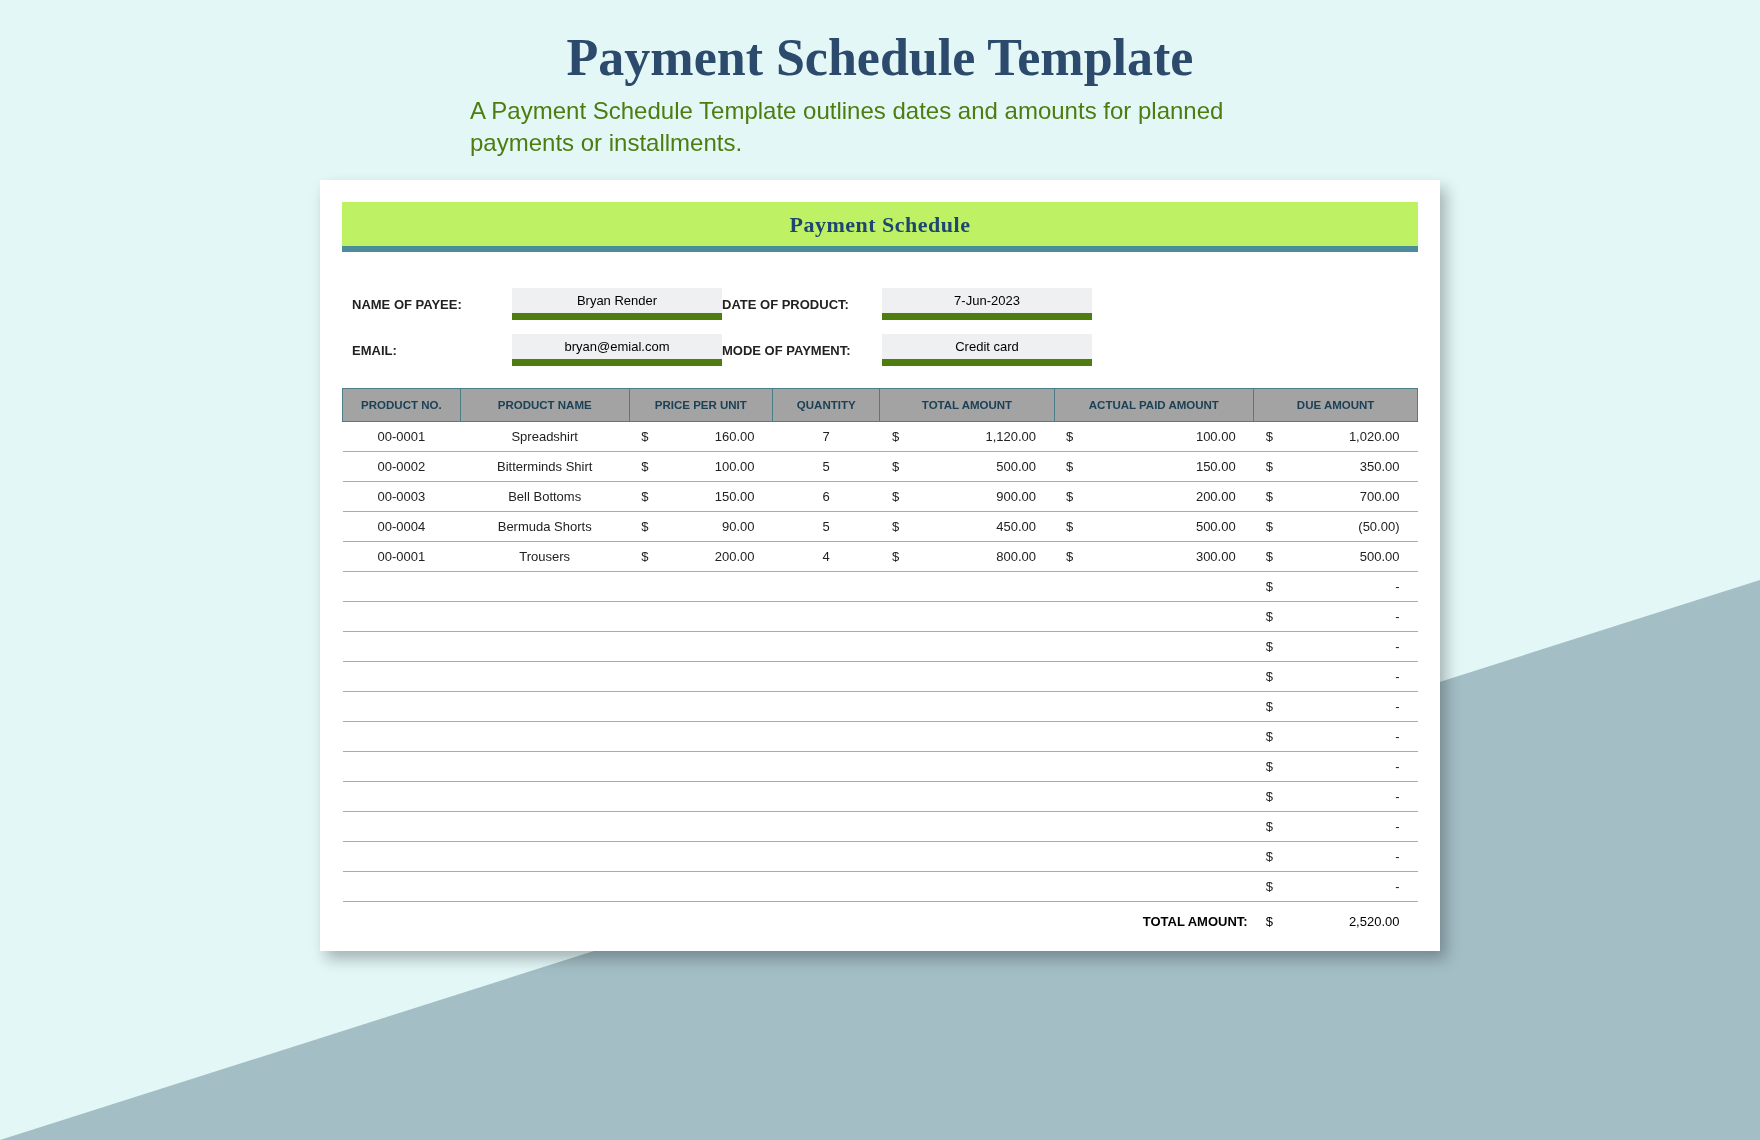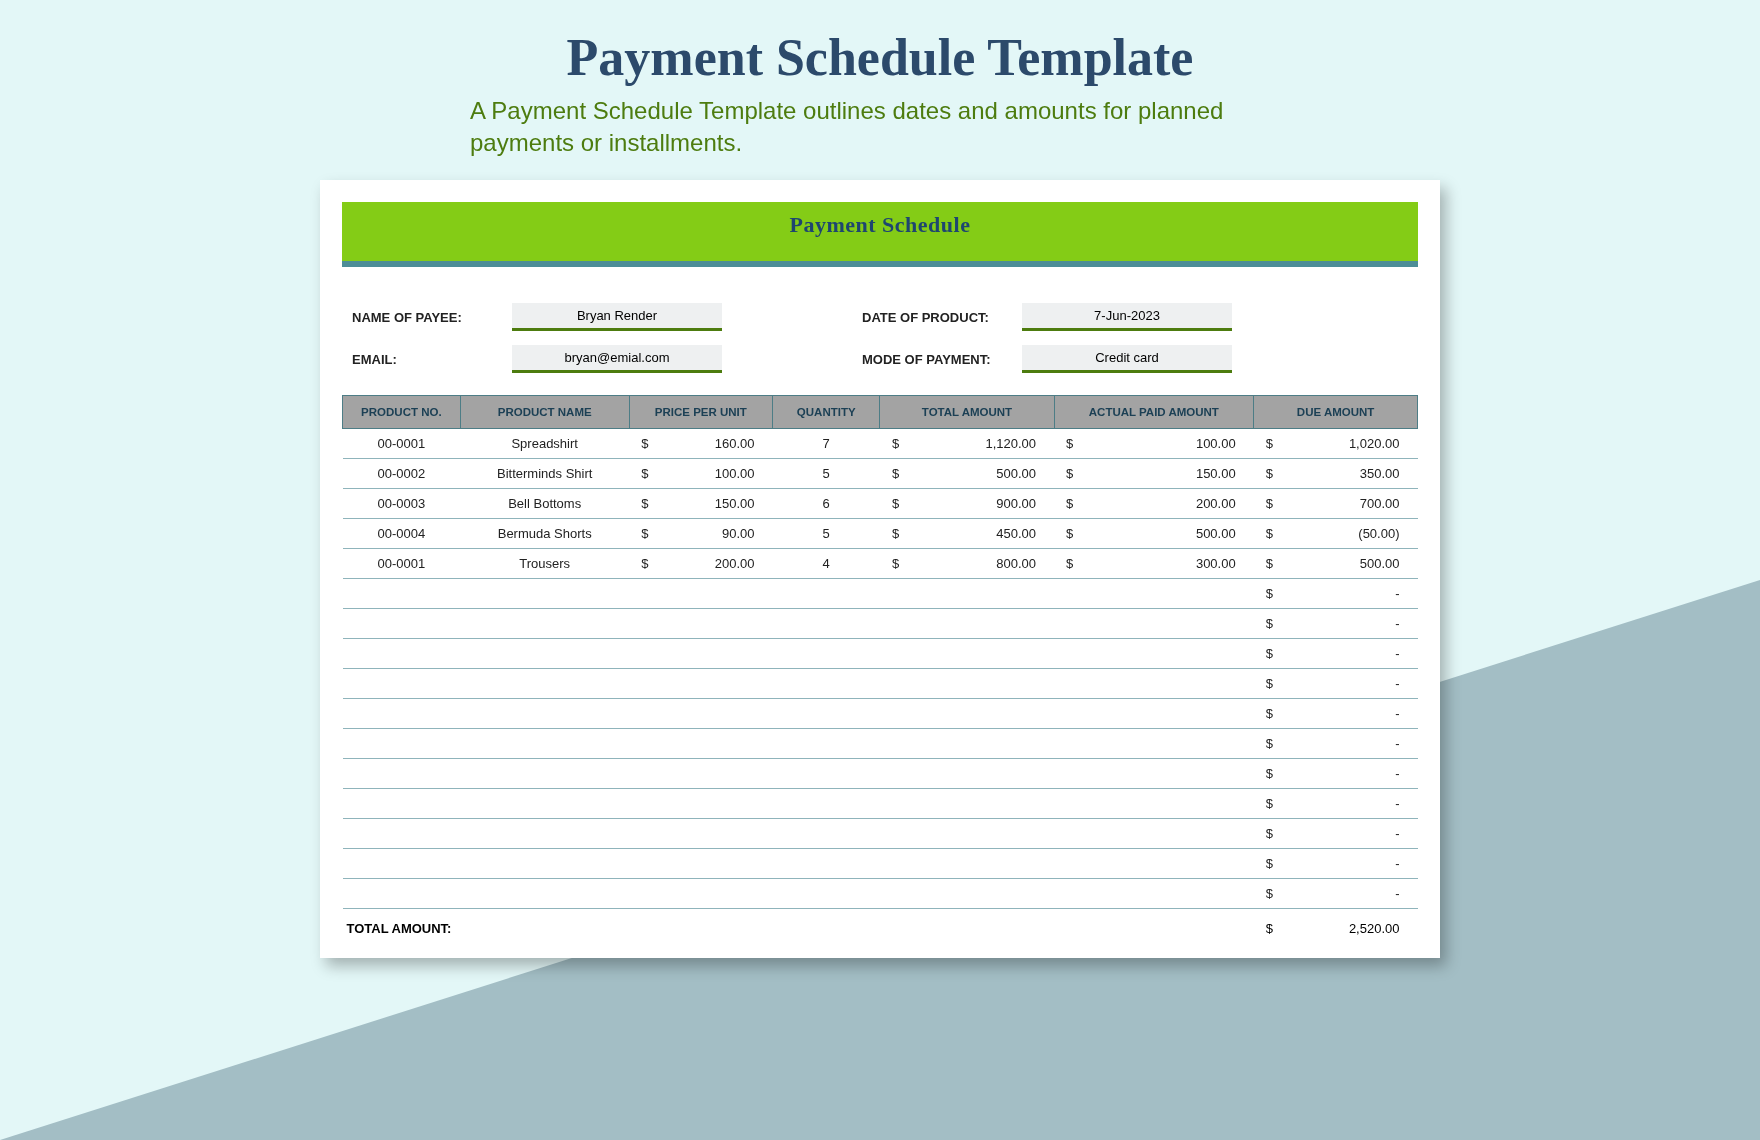--- a/index.html
+++ b/index.html
@@ -39,46 +39,45 @@
     position: absolute;
     top: 180px;
     left: 50%;
     transform: translateX(-50%);
     width: 1120px;
     background: #ffffff;
     box-shadow: 6px 8px 14px rgba(0,0,0,0.28);
     padding: 22px 22px 18px;
   }
   .banner {
-    background: #84cc16;
+    background: #bef264;
     border-bottom: 6px solid #4d8d97;
     text-align: center;
-    padding: 10px 0 23px;
+    padding: 10px 0 8px;
   }
   .banner-title {
     font-family: Georgia, "Times New Roman", serif;
     font-weight: 700;
     color: #1e4670;
     font-size: 22px;
     letter-spacing: 0.5px;
   }
   .info-block {
     display: flex;
-    gap: 140px;
     padding: 36px 10px 22px;
     font-size: 14px;
   }
   .info-col { display: flex; flex-direction: column; gap: 14px; }
   .info-row { display: flex; align-items: center; }
   .info-label { font-weight: 700; color: #222; width: 160px; font-size: 13px; }
   .info-value {
     width: 210px;
     text-align: center;
     background: #eef0f1;
-    border-bottom: 3px solid #4d7c0f;
+    border-bottom: 7px solid #4d7c0f;
     padding: 5px 0;
     font-size: 13px;
   }
 
   table.data {
     width: 100%;
     border-collapse: collapse;
     font-size: 13px;
   }
   table.data thead th {
@@ -108,21 +107,21 @@
   table.data tbody tr.empty td { height: 30px; }
   table.data tbody tr.empty td.currency-wrap .val-dash {
     display: inline-block;
     width: 8px;
   }
   tfoot td {
     padding: 12px 6px 4px;
     font-weight: 700;
     font-size: 13px;
   }
-  tfoot td.total-label { text-align: left; padding-left: 4px; }
+  tfoot td.total-label { text-align: right; padding-left: 4px; }
   tfoot td.currency-wrap {
     text-align: right;
     padding-right: 18px;
     position: relative;
     font-weight: 400;
   }
   tfoot td.currency-wrap .sym { position: absolute; left: 12px; }
 
   .col-pno   { width: 115px; }
   .col-pname { width: 165px; }

